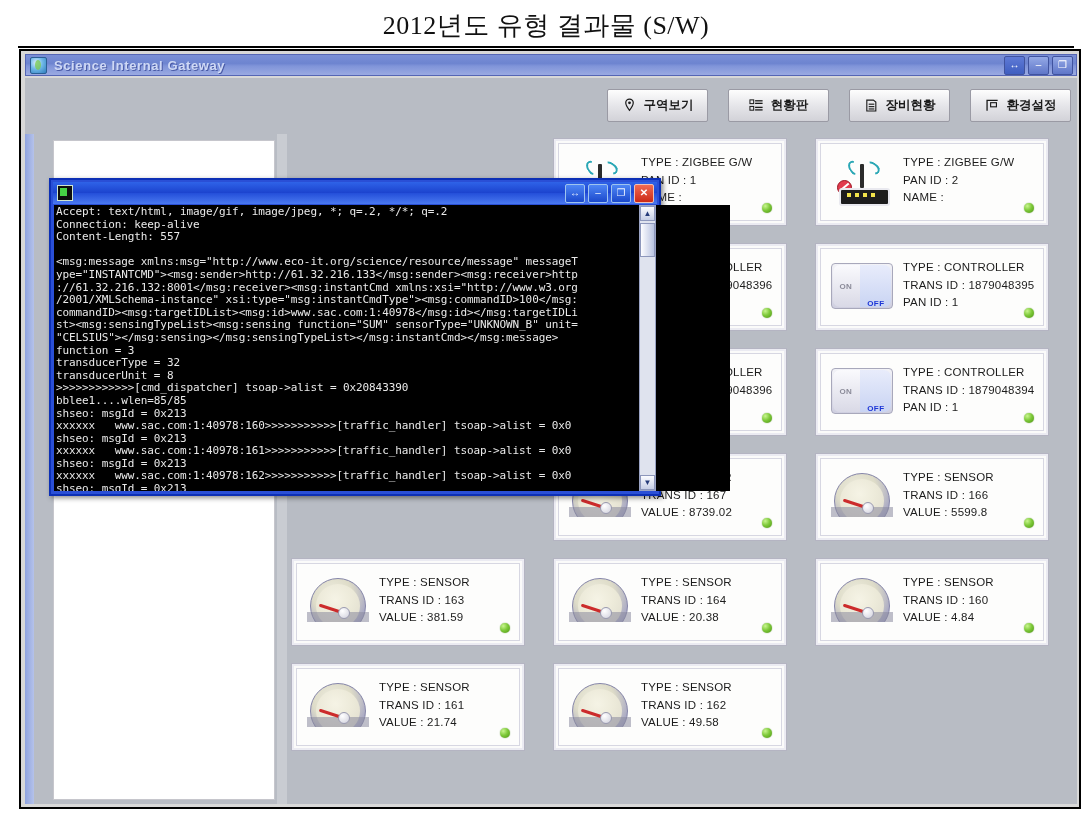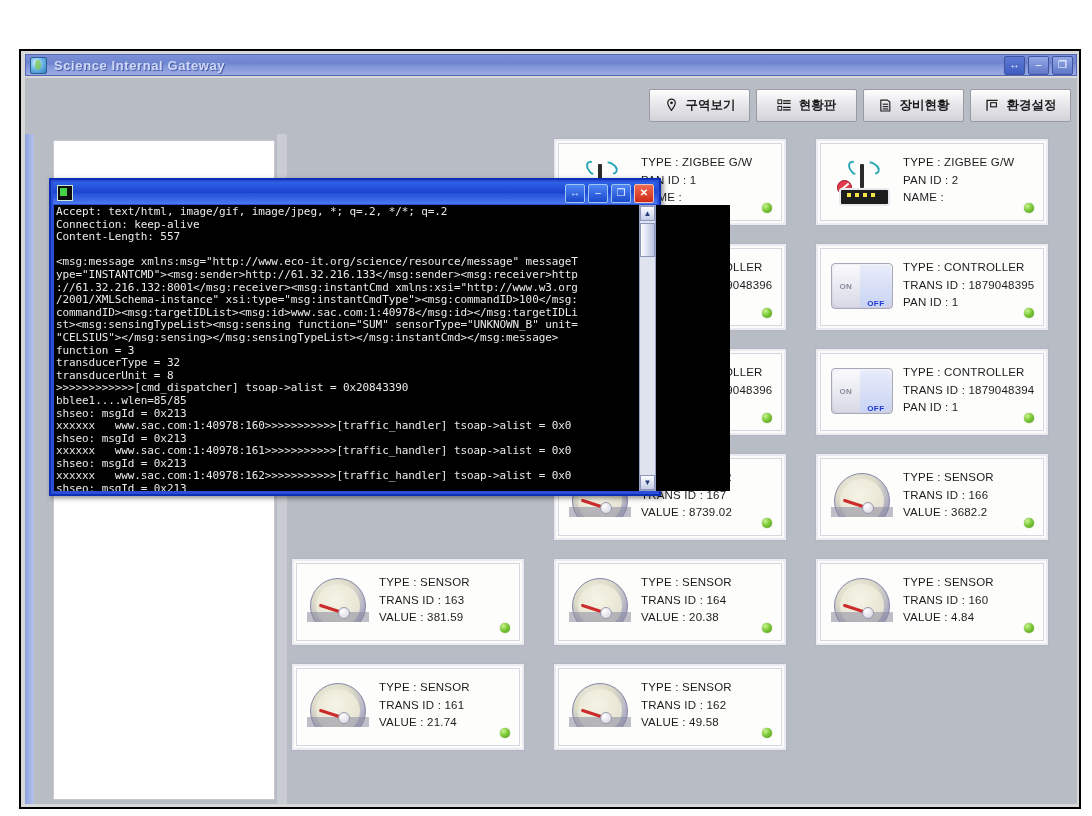--- a/index.html
+++ b/index.html
@@ -28,21 +28,21 @@
   .app-title-text{margin-left:7px;font-size:13px;font-weight:bold;color:#cfd9f5;
      text-shadow:1px 1px 0 #4a5ba6;letter-spacing:.6px;}
   .tb-btns{margin-left:auto;display:flex;gap:3px;padding-right:3px;}
   .tb-btn{width:19px;height:17px;border:1px solid #40539e;border-radius:2px;
      background:linear-gradient(to bottom,#94a9e6,#5f76c8);
      display:flex;align-items:center;justify-content:center;color:#fff;font-size:10px;line-height:1;}
   .tb-btn.wide{background:linear-gradient(to bottom,#5f7ad6,#3f5ec0);}
 
   
   .app-toolbar{position:absolute;left:4px;top:27px;width:1052px;height:56px;background:#b8bcc4;}
-  .toolbar-buttons{position:absolute;right:6px;top:11px;display:flex;gap:6px;}
+  .toolbar-buttons{position:absolute;right:6px;top:11px;display:flex;gap:20px;}
   .tbar-btn{width:101px;height:33px;background:linear-gradient(to bottom,#fdfdfd,#e4e4e8 55%,#d2d2d8);
      border:1px solid #9a9aa4;border-radius:2px;display:flex;align-items:center;justify-content:center;
      gap:7px;font-size:12.5px;color:#1b1b1b;font-weight:bold;box-sizing:border-box;}
   .tbar-btn .glyph{width:15px;height:15px;flex:none;}
 
   
   .app-body{position:absolute;left:4px;top:83px;width:1052px;height:670px;background:#b8bcc4;}
   .left-rail{position:absolute;left:0;top:0;width:9px;height:670px;
      background:linear-gradient(to right,#8fa3df,#b5c2ea);}
   .white-panel{position:absolute;left:28px;top:6px;width:222px;height:660px;background:#ffffff;
@@ -126,20 +126,23 @@
   .ts-up{top:0;}
   .ts-down{bottom:0;}
   .ts-thumb{position:absolute;left:0;top:17px;width:15px;height:34px;
      background:linear-gradient(to right,#fdfdff,#b9c3e0);border:1px solid #8d97bb;box-sizing:border-box;}
 </style>
 </head>
 <body>
 
 <div class="page">
 
+  <div class="doc-title-band">
+    <div class="doc-title">2012년도 유형 결과물 (S/W)</div>
+  </div>
 
   <div class="app-frame">
 
     <div class="app-titlebar">
       <div class="tb-ico"></div>
       <div class="app-title-text">Science Internal Gateway</div>
       <div class="tb-btns">
         <div class="tb-btn wide">↔</div>
         <div class="tb-btn">–</div>
         <div class="tb-btn">❐</div>
@@ -340,21 +343,21 @@
                   <div class="dial"></div>
                   <div class="face"></div>
                   <div class="base"></div>
                   <div class="needle"></div>
                   <div class="hub"></div>
                 </div>
               </div>
               <div class="card-lines">
                 <div class="card-line">TYPE : SENSOR</div>
                 <div class="card-line">TRANS ID : 166</div>
-                <div class="card-line">VALUE : 3682.2</div>
+                <div class="card-line">VALUE : 5599.8</div>
               </div>
               <div class="status-dot"></div>
             </div>
           </div>
           <div class="card" style="left: 0px; top: 420px;">
             <div class="card-inner">
               <div class="card-icon">
                 <div class="ic-gauge">
                   <div class="dial"></div>
                   <div class="face"></div>

